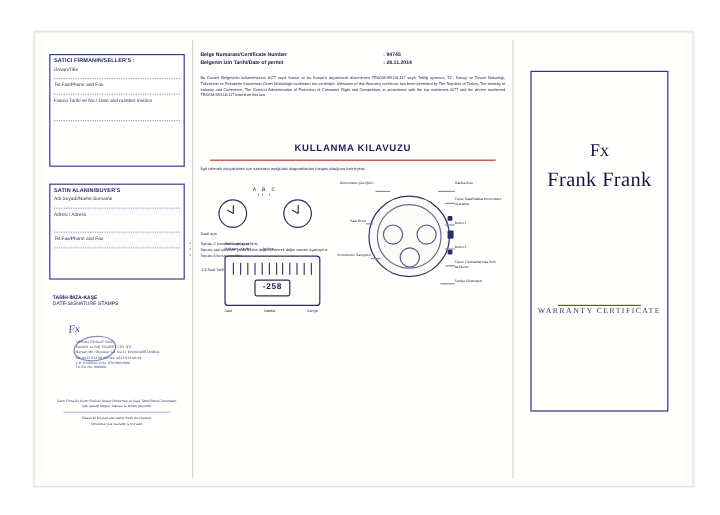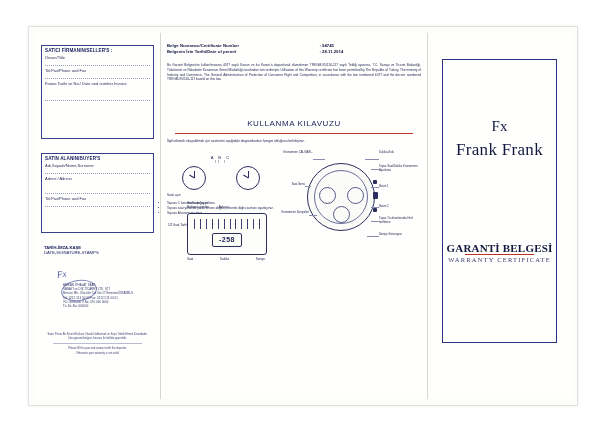--- a/index.html
+++ b/index.html
@@ -190,21 +190,21 @@
     color: #23264f;
     text-align: justify;
   }
   .kilavuz {
     position: absolute;
     left: 0;
     right: 0;
     top: 86px;
     text-align: center;
     font-size: 8px;
-    font-weight: normal;
+    font-weight: bold;
     letter-spacing: 0.6px;
     color: #1a1f55;
   }
   .kil-rule {
     position: absolute;
     left: 14px;
     right: 14px;
     top: 100px;
     border-top: 1px solid #c03a2b;
   }
@@ -617,20 +617,19 @@
             <span>Saniye</span>
           </div>
         </div>
       </div>
 
       <div class="panel panel-right">
         <div class="cover-frame">
           <div class="brand-fx">Fx</div>
           <div class="brand-name">Frank Frank</div>
           <div class="garanti-rule"></div>
-          <div class="garanti">GARANTİ BELGESİ</div>
           <div class="warranty">WARRANTY CERTIFICATE</div>
         </div>
       </div>
 
     </div>
   </div>
 </div>
 
 </body></html>

